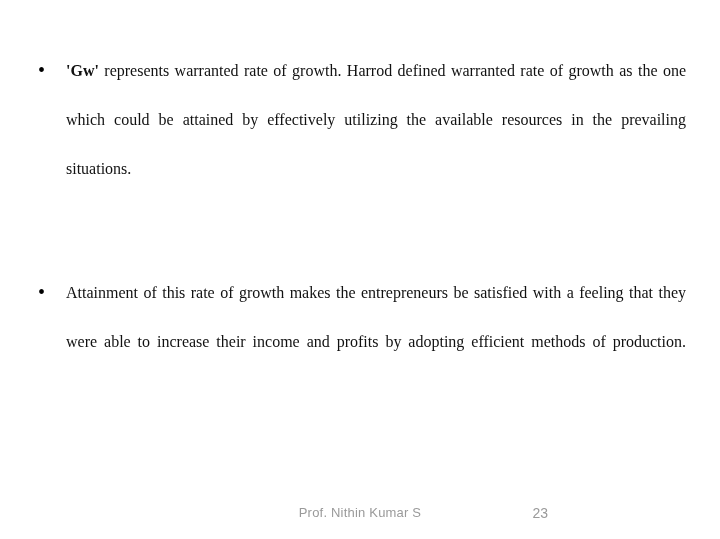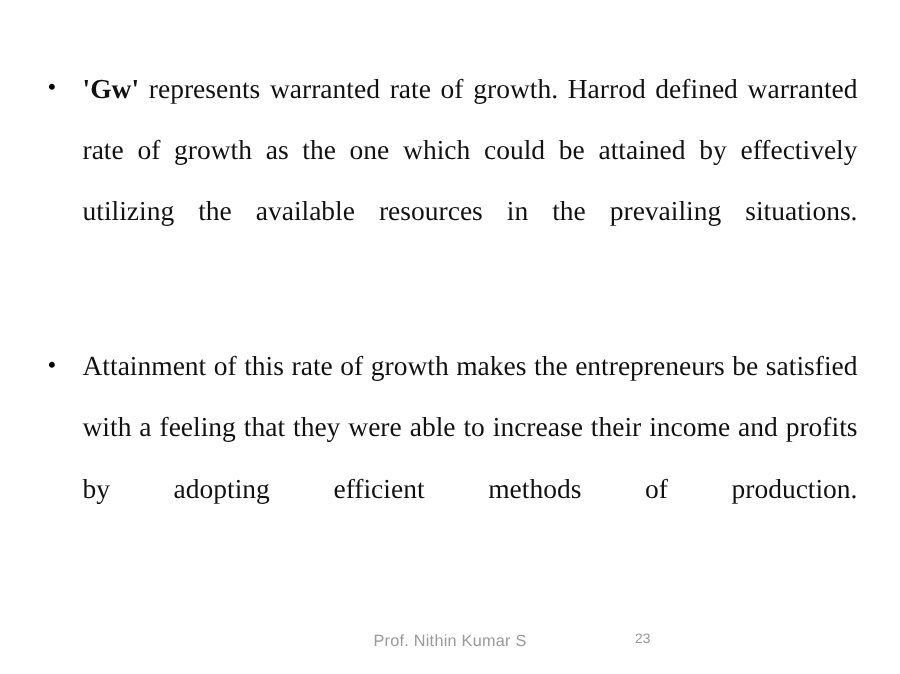--- a/index.html
+++ b/index.html
@@ -35,21 +35,21 @@
   .bullet-marker {
     flex: 0 0 auto;
     width: 28px;
     font-size: 20px;
     line-height: 49px;
     color: #000000;
     text-align: left;
   }
   .bullet-text {
     flex: 1 1 auto;
-    font-size: 22px;
+    font-size: 16px;
     line-height: 49px;
     text-align: justify;
     text-justify: inter-word;
     color: #111111;
     hyphens: none;
   }
   .bullet-text b {
     font-weight: bold;
   }
   
@@ -72,23 +72,23 @@
     text-align: center;
     font-family: "Liberation Sans", sans-serif;
     font-size: 13px;
     color: #9a9a9a;
     letter-spacing: 0.2px;
   }
   .footer-page {
     position: absolute;
     left: 508px;
     width: 40px;
-    text-align: left;
+    text-align: right;
     font-family: "Liberation Sans", sans-serif;
-    font-size: 11px;
+    font-size: 14px;
     color: #9a9a9a;
   }
 </style>
 </head>
 <body>
 
 <div class="slide">
 
   <div class="content">
 

